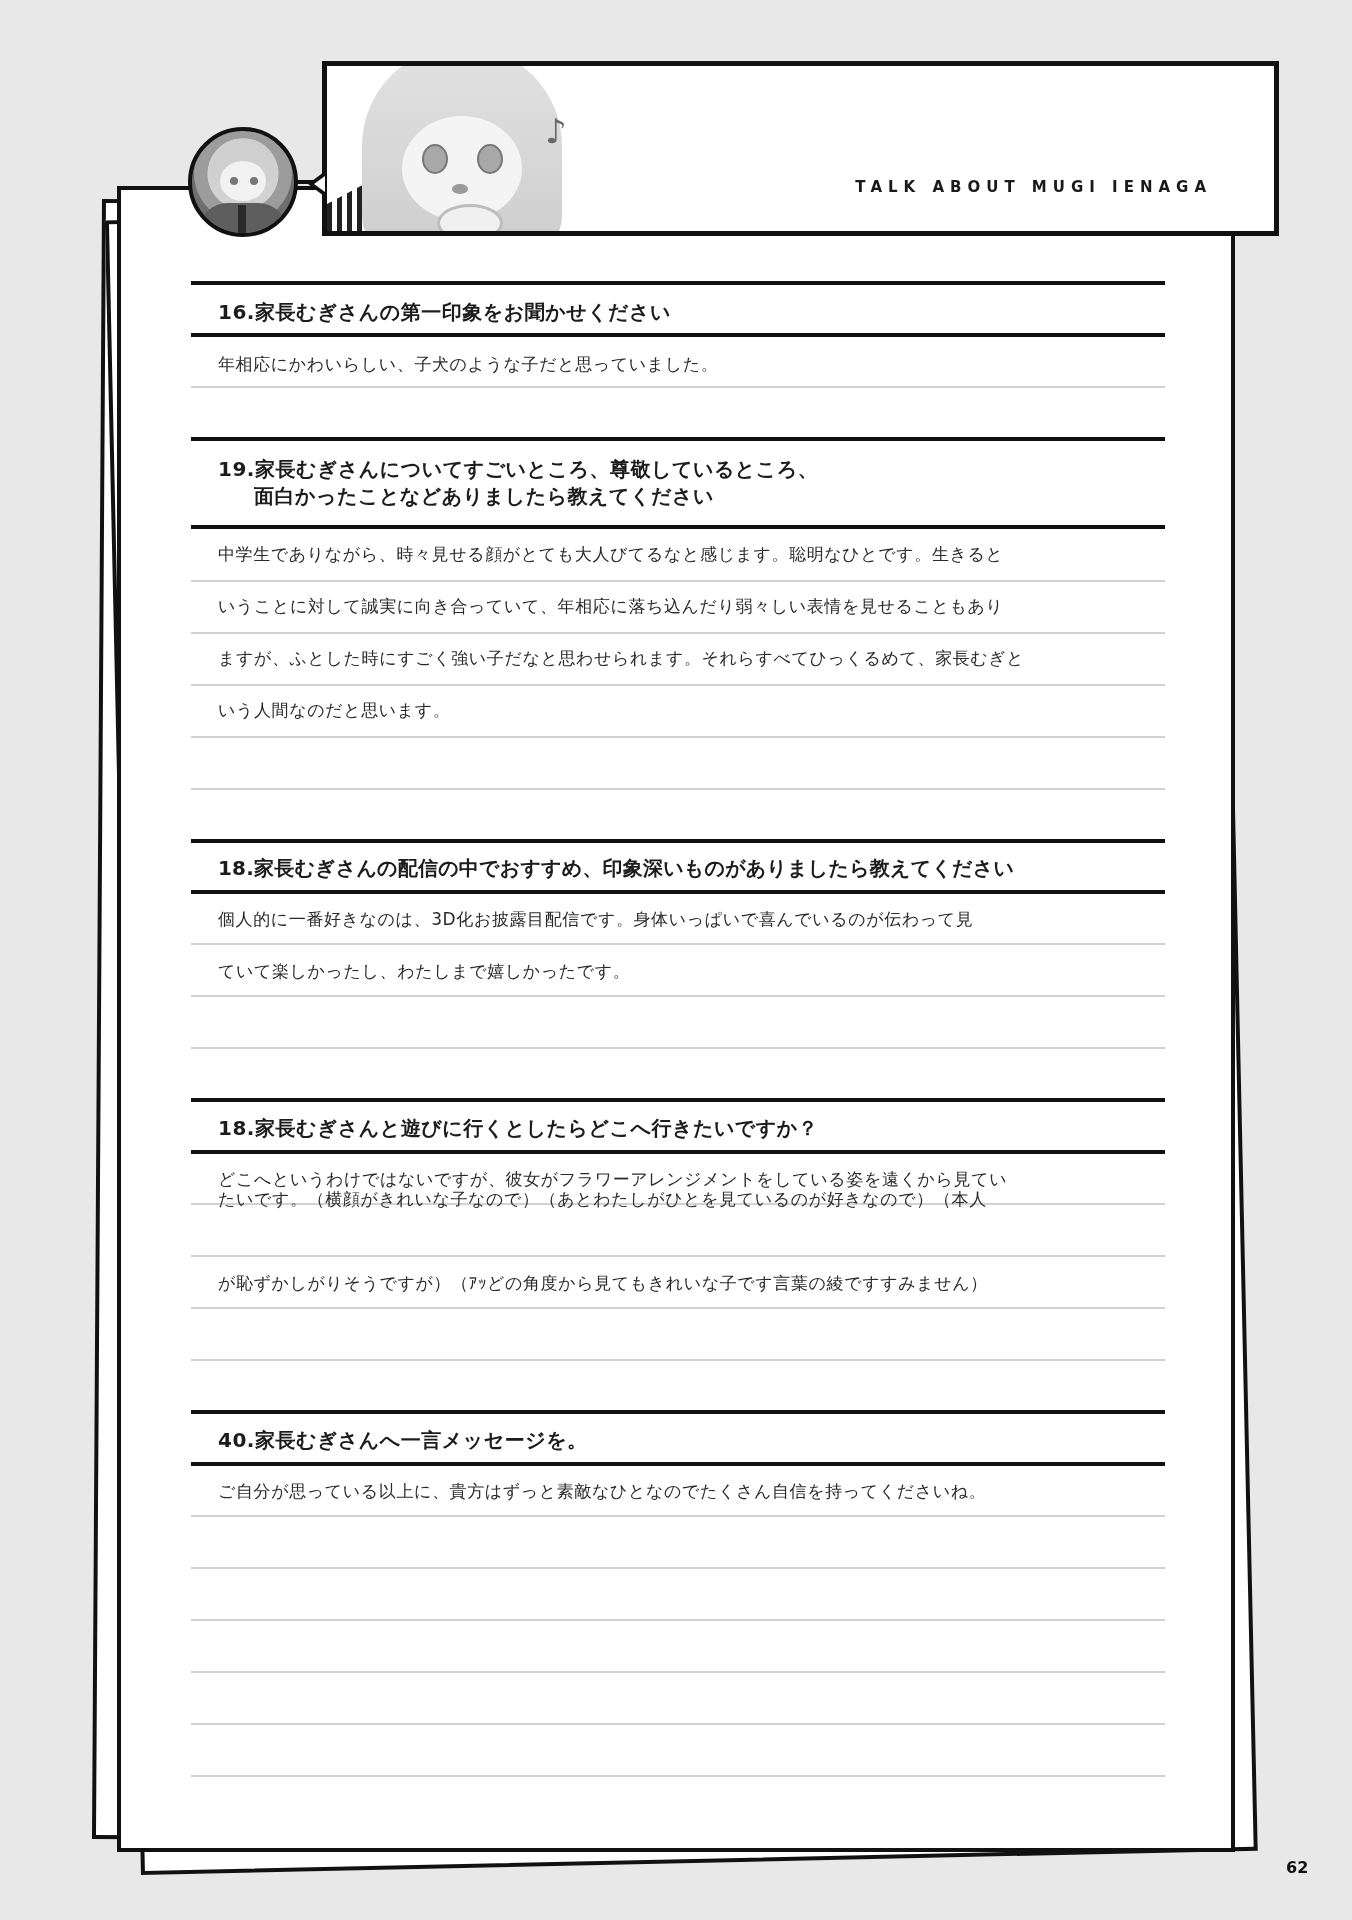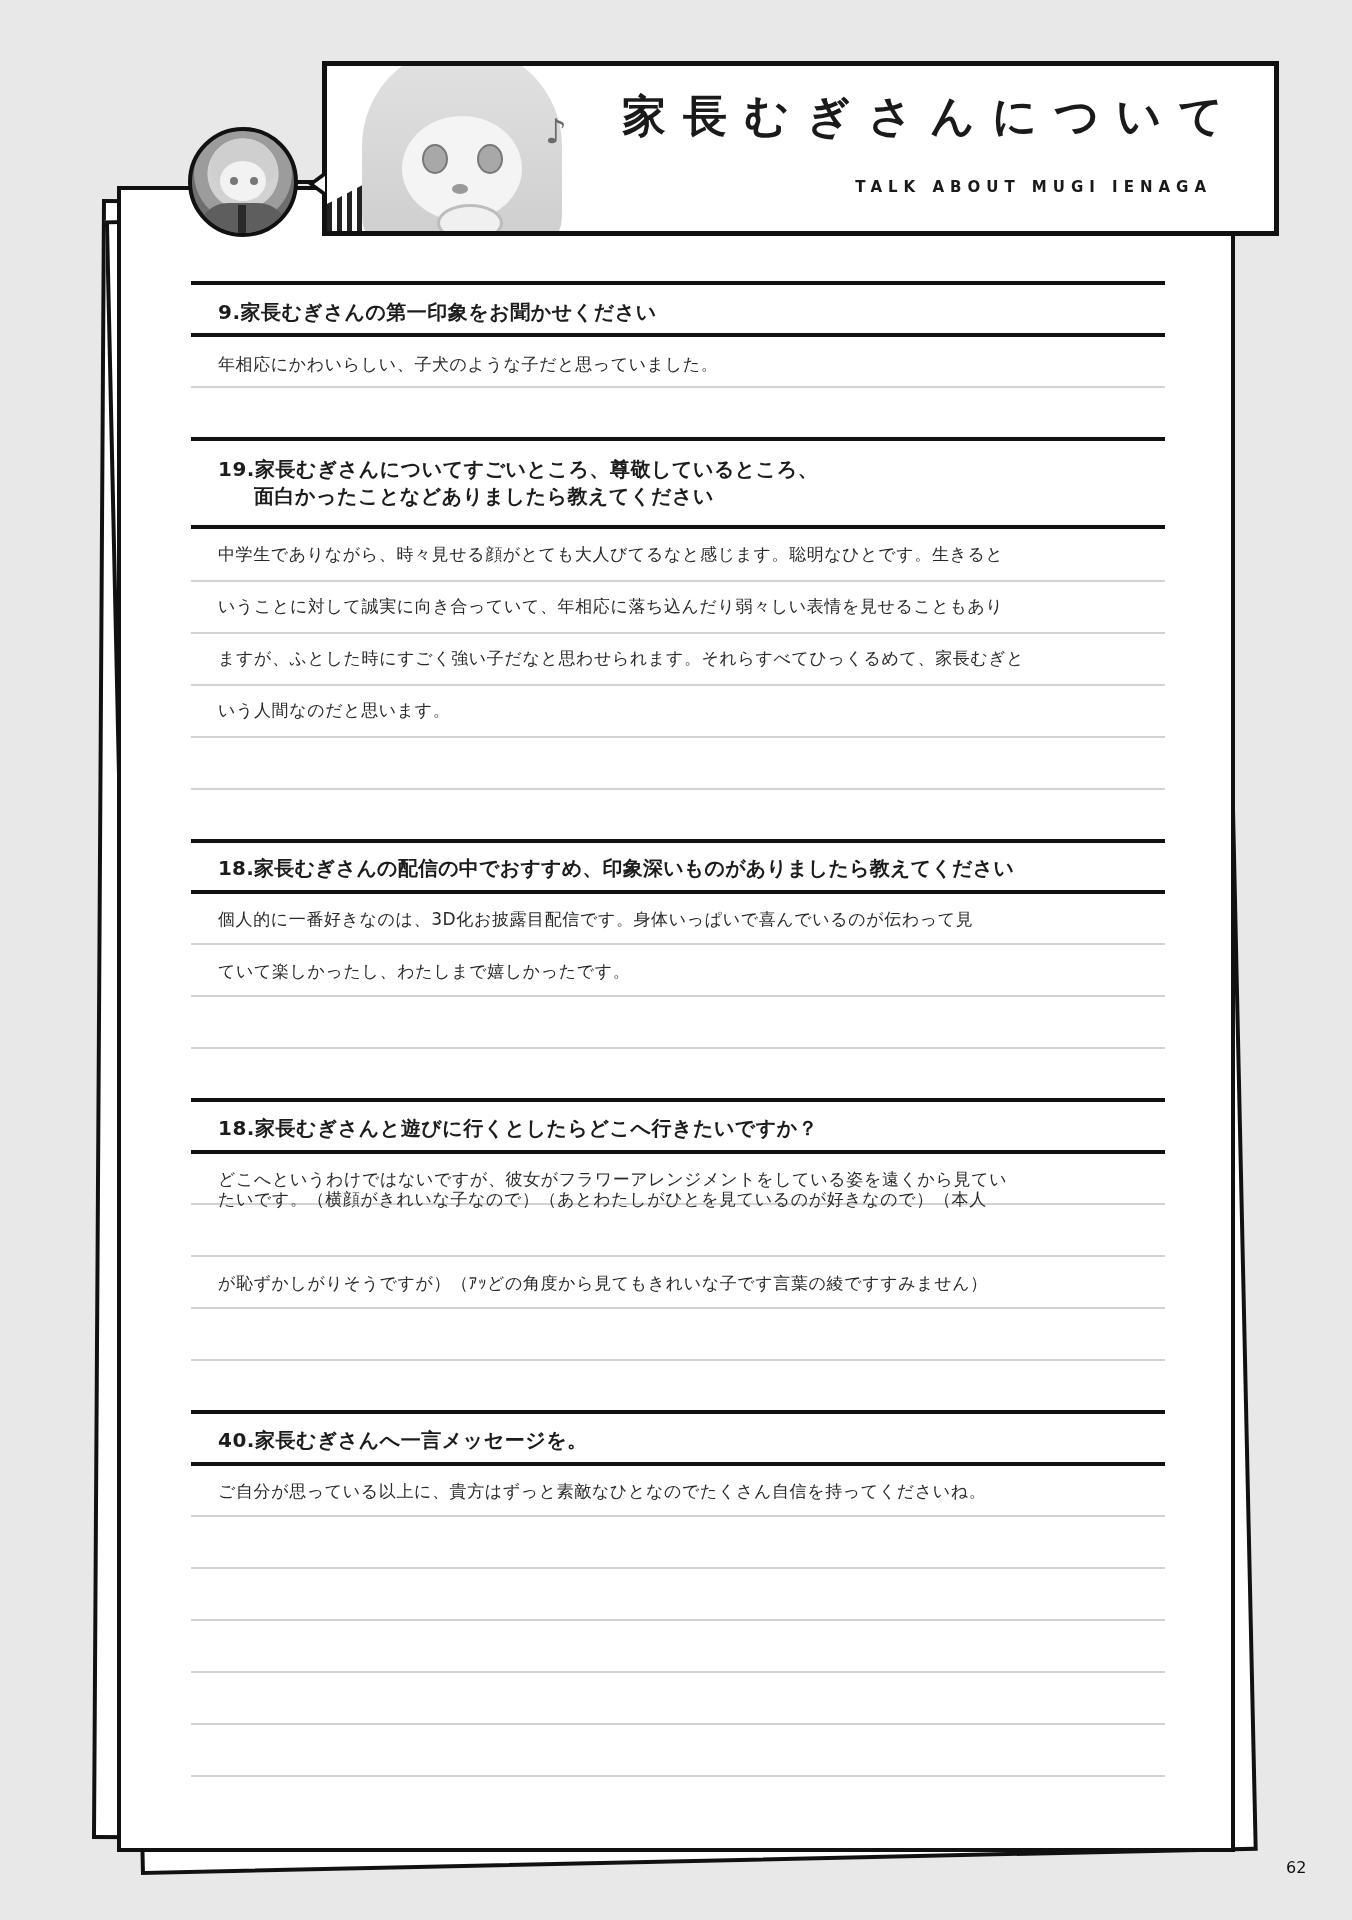--- a/index.html
+++ b/index.html
@@ -73,21 +73,21 @@
   .rule-thin { position: absolute; left: 191px; width: 974px; height: 2px; background: #d2d2d2; }
   .question {
     position: absolute; left: 218px; font-size: 20px; font-weight: bold; color: #1c1c1c;
     white-space: nowrap; line-height: 27px; letter-spacing: 0.5px;
   }
   .answer {
     position: absolute; left: 218px; font-size: 17px; color: #2a2a2a; white-space: nowrap;
     line-height: 20px; letter-spacing: 0.6px;
   }
   #page-number {
-    position: absolute; left: 1286px; top: 1858px; font-size: 16px; font-weight: normal; color: #111;
+    position: absolute; left: 1286px; top: 1858px; font-size: 16px; font-weight: bold; color: #111;
   }
 </style>
 </head>
 <body>
 
 <div class="sheet" id="sheet-back-left"></div>
 <div class="sheet" id="sheet-back-bottom"></div>
 <div class="sheet" id="sheet-front"></div>
 
 <div id="avatar-link"></div>
@@ -105,27 +105,26 @@
   <div id="illustration">
     <div id="illus-keys"></div>
     <div id="illus-hair"></div>
     <div id="illus-face"></div>
     <div id="illus-eye-l"></div>
     <div id="illus-eye-r"></div>
     <div id="illus-mouth"></div>
     <div id="illus-phones"></div>
   </div>
   <div id="music-note">♪</div>
-  <div id="title-jp">家長むぎさんについて</div>
   <div id="title-en">TALK ABOUT MUGI IENAGA</div>
 </div>
 <div id="header-notch-inner"></div>
 
 <div class="rule-thick" style="top:281px"></div>
-<div class="question" style="top:299px">9.家長むぎさんの第一印象をお聞かせください</div>
+<div class="question" style="top:299px">16.家長むぎさんの第一印象をお聞かせください</div>
 <div class="rule-thick" style="top:333px"></div>
 <div class="answer" style="top:354px">年相応にかわいらしい、子犬のような子だと思っていました。</div>
 <div class="rule-thin" style="top:386px"></div>
 
 <div class="rule-thick" style="top:437px"></div>
 <div class="question" style="top:456px">19.家長むぎさんについてすごいところ、尊敬しているところ、</div>
 <div class="question" style="top:483px; left:254px">面白かったことなどありましたら教えてください</div>
 <div class="rule-thick" style="top:525px"></div>
 <div class="answer" style="top:544px">中学生でありながら、時々見せる顔がとても大人びてるなと感じます。聡明なひとです。生きると</div>
 <div class="rule-thin" style="top:580px"></div>

